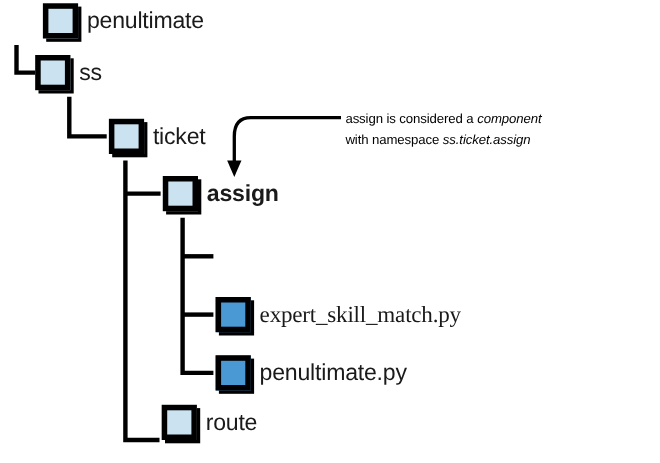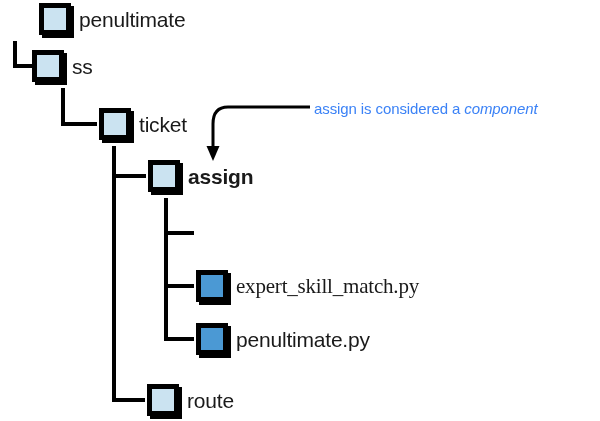--- a/index.html
+++ b/index.html
@@ -66,24 +66,24 @@
     letter-spacing: -0.2px;
     color: #1a1a1a;
   }
 
   
   #annotation {
     position: absolute;
     left: 314px;
     top: 99px;
     width: 286px;
-    font-size: 15px;
+    font-size: 12px;
     line-height: 19px;
     letter-spacing: -0.1px;
-    color: #3b82f6;
+    color: #000000;
   }
   #annotation .ann-line {
     white-space: nowrap;
   }
   #annotation em {
     font-style: italic;
   }
 </style>
 </head>
 <body>
@@ -133,22 +133,23 @@
   <div class="node" style="left:196px; top:270px; width:320px; height:32px;font-family:Liberation Serif, serif;">
     <span class="node-box file"></span>
     <span class="node-label">expert_skill_match.py</span>
   </div>
 
   <div class="node" style="left:196px; top:323px; width:300px; height:32px;">
     <span class="node-box file"></span>
     <span class="node-label">penultimate.py</span>
   </div>
 
-  <div class="node" style="left:147px; top:384px; width:200px; height:32px;">
+  <div class="node" style="left:147px; top:368px; width:200px; height:32px;">
     <span class="node-box pkg"></span>
     <span class="node-label">route</span>
   </div>
 
   <div id="annotation">
     <div class="ann-line"><span>assign is considered a </span><em>component</em></div>
+    <div class="ann-line"><span>with namespace </span><em>ss.ticket.assign</em></div>
   </div>
 
 </div>
 
 </body></html>

